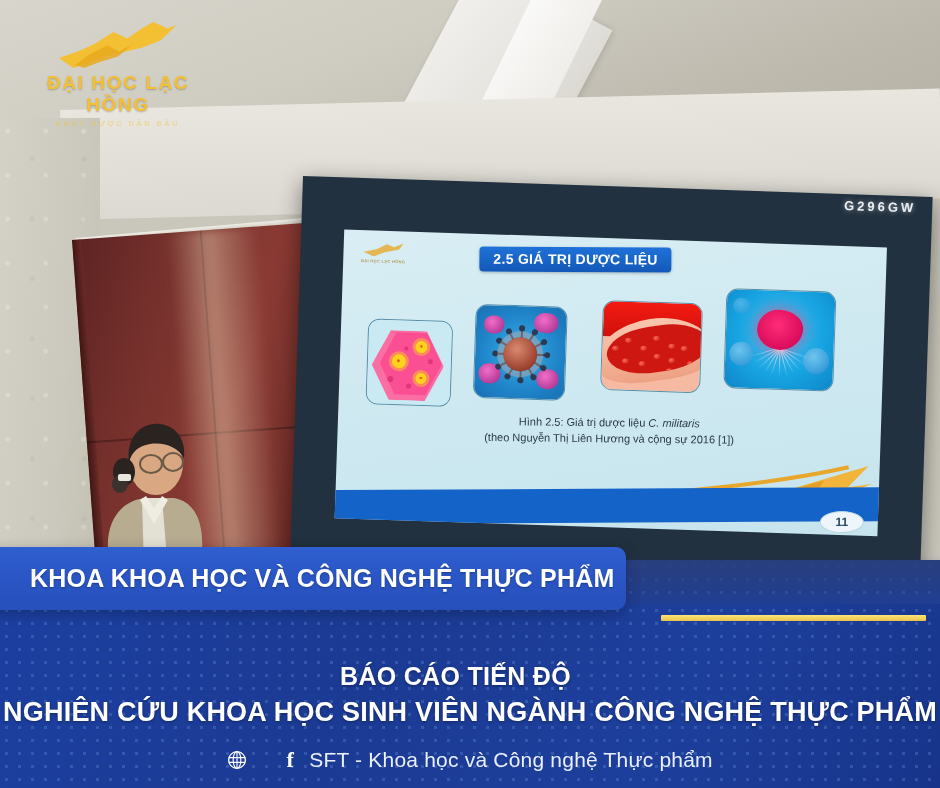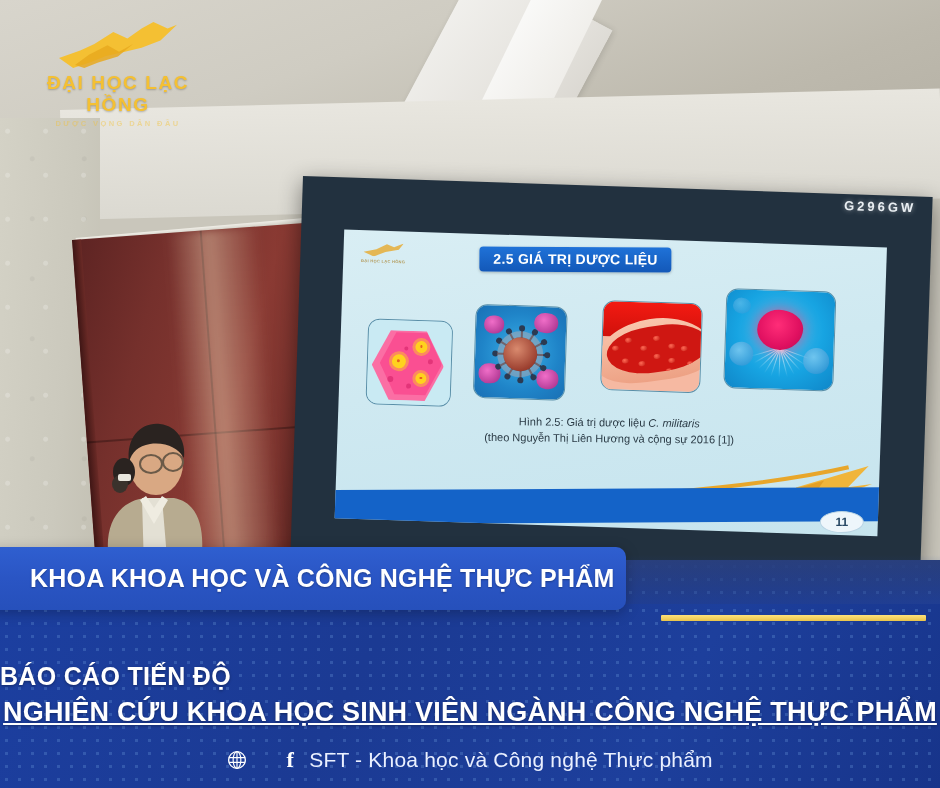--- a/index.html
+++ b/index.html
@@ -246,29 +246,28 @@
     text-shadow:0 1px 2px rgba(0,0,0,.30);
     white-space:nowrap;
   }
   .gold-rule{
     position:absolute; left:661px; top:615px; width:265px; height:6px;
     background:linear-gradient(180deg,#ffe27a,#e9c44a);
     border-radius:1px;
   }
 
   .headline{
-    position:absolute; left:0; top:662px; width:911px; text-align:left;
+    position:absolute; left:0; top:662px; width:911px; text-align:center;
     color:#ffffff; font-weight:700; font-size:25px; letter-spacing:.3px;
     text-shadow:0 1px 3px rgba(0,0,0,.35);
   }
   .subhead{
     position:absolute; left:0; top:697px; width:940px; text-align:center;
     color:#ffffff; font-weight:700; font-size:27px; letter-spacing:.2px;
     text-shadow:0 1px 3px rgba(0,0,0,.35);
-    text-decoration:underline;
   }
 
   .footer-row{
     position:absolute; left:0; top:748px; width:940px;
     display:flex; justify-content:center; align-items:center; gap:34px;
     color:#eaf0ff; font-size:21px; letter-spacing:.2px;
   }
   .footer-item{ display:flex; align-items:center; gap:10px; white-space:nowrap; }
   .globe-ic{ width:20px; height:20px; flex:0 0 20px; }
   .fb-ic{
@@ -492,16 +491,16 @@
       <span>SFT - Khoa học và Công nghệ Thực phẩm</span>
     </div>
   </div>
 
   <div class="brand">
     <div class="bird">
       <div class="b1"></div>
       <div class="b2"></div>
     </div>
     <div class="name">ĐẠI HỌC LẠC HỒNG</div>
-    <div class="tagline">DƯỢC VỌNG DẪN ĐẦU</div>
+    <div class="tagline">KHÁT DƯỢC DẪN ĐẦU</div>
   </div>
 
 </div>
 
 </body></html>

